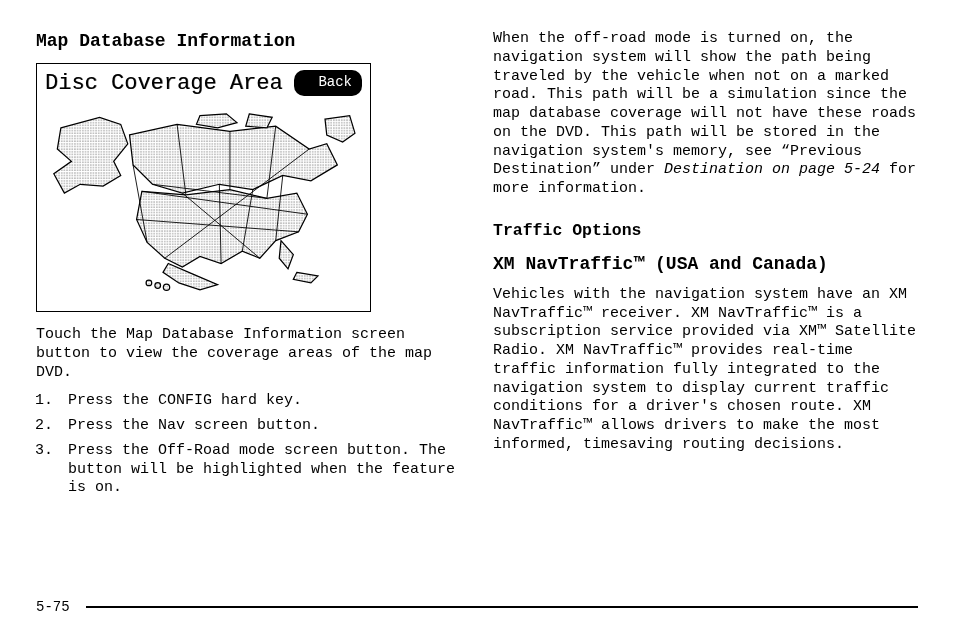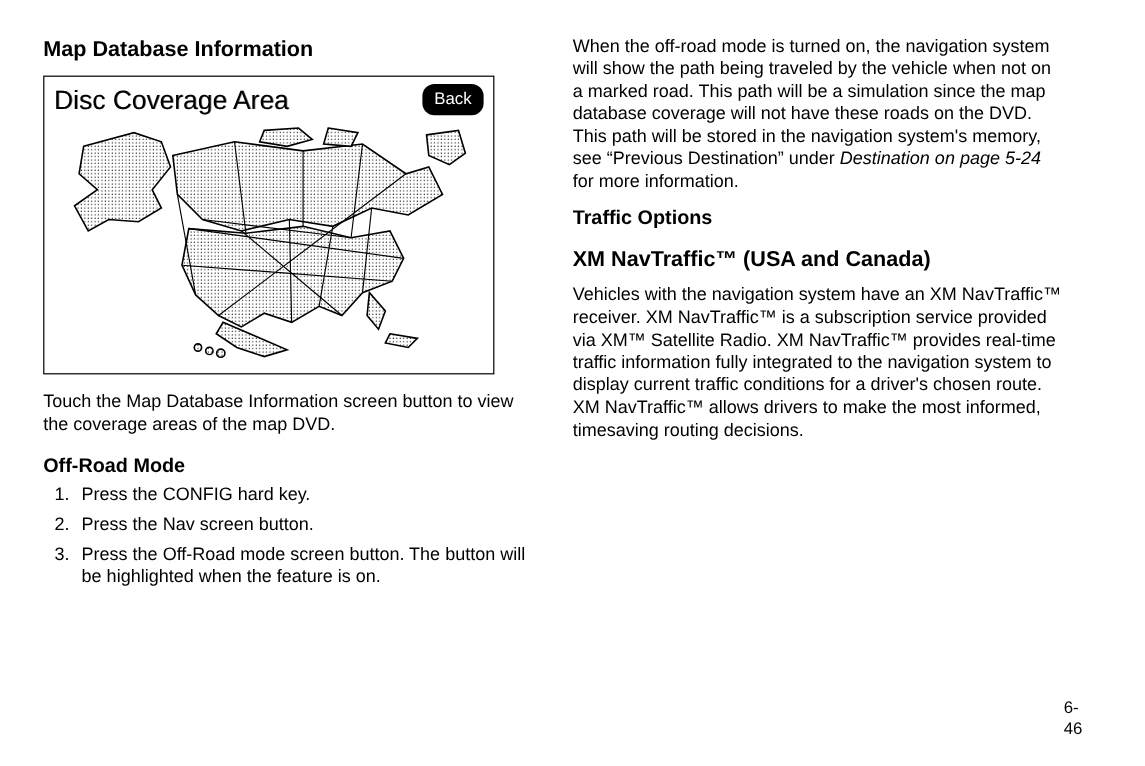--- a/index.html
+++ b/index.html
@@ -12,38 +12,39 @@
     color: #000;
     font-size: 15px;
     line-height: 1.25;
   }
   .page {
     box-sizing: border-box;
     width: 954px;
     height: 638px;
     padding: 30px 36px 22px 36px;
     display: flex;
-    flex-direction: row;
+    flex-direction: column;
+    font-family: Liberation Mono, monospace;
   }
   .cols {
     flex: 1 1 auto;
     display: flex;
     column-gap: 32px;
   }
   .col { flex: 1 1 0; min-width: 0; }
   h2.sec { font-size: 18px; font-weight: bold; margin: 0 0 10px 0; }
   h3.sub { font-size: 16.5px; font-weight: bold; margin: 14px 0 6px 0; }
   p { margin: 0 0 10px 0; }
   ol { margin: 0 0 10px 0; padding-left: 26px; }
   ol li { margin-bottom: 6px; padding-left: 6px; }
   .italic { font-style: italic; }
 
   
   .figure {
-    width: 376px;
+    width: 335px;
     border: 1.5px solid #000;
     box-sizing: border-box;
     margin-bottom: 14px;
     padding: 6px 8px 10px 8px;
   }
   .figrow {
     display: flex;
     align-items: flex-start;
     justify-content: space-between;
     margin-bottom: 4px;
@@ -51,21 +52,21 @@
   .figlabel {
     font-size: 22px;
     font-weight: 500;
     text-shadow: 0.6px 0 0 #888;
   }
   .back-btn {
     background: #000;
     color: #fff;
     border-radius: 10px;
     font-size: 14px;
-    padding: 4px 10px 5px 10px;
+    padding: 4px 10px 5px 24px;
     font-weight: 500;
   }
   .mapbox { display: flex; justify-content: center; }
   .mapbox svg { display: block; }
 
   .footer {
     display: flex;
     align-items: center;
     margin-top: auto;
     padding-top: 4px;
@@ -121,38 +122,37 @@
 
             <g stroke="#000" stroke-width="1" fill="none">
               <path d="M110 94 L298 120 M122 86 L252 102 M156 96 L244 170 M198 86 L200 176 M236 92 L224 162 M270 76 L262 150 M150 18 L160 98 M210 26 L210 92 M262 20 L252 102 M100 64 L116 152 M136 170 L300 46 M104 126 L288 140"></path>
             </g>
           </svg>
         </div>
       </div>
 
       <p>Touch the Map Database Information screen button to view the coverage areas of the map DVD.</p>
 
-      <h3 class="sub">Off-Road Mode</h3>
       <ol>
         <li>Press the CONFIG hard key.</li>
         <li>Press the Nav screen button.</li>
         <li>Press the Off-Road mode screen button. The button will be highlighted when the feature is on.</li>
       </ol>
     </div>
 
     <div class="col">
       <p>
         <span>When the off-road mode is turned on, the navigation system will show the path being traveled by the vehicle when not on a marked road. This path will be a simulation since the map database coverage will not have these roads on the DVD. This path will be stored in the navigation system's memory, see “Previous Destination” under </span><span class="italic">Destination on page 5‑24</span><span> for more information.</span>
       </p>
 
-      <h3 class="sub" style="margin-top:11px;">Traffic Options</h3>
+      <h3 class="sub" style="margin-top:22px;">Traffic Options</h3>
 
       <h2 class="sec" style="margin-top:12px;">XM NavTraffic™ (USA and Canada)</h2>
       <p>Vehicles with the navigation system have an XM NavTraffic™ receiver. XM NavTraffic™ is a subscription service provided via XM™ Satellite Radio. XM NavTraffic™ provides real-time traffic information fully integrated to the navigation system to display current traffic conditions for a driver's chosen route. XM NavTraffic™ allows drivers to make the most informed, timesaving routing decisions.</p>
     </div>
 
   </div>
 
   <div class="footer">
-    <div class="pg">6-46</div>
+    <div class="pg">5-75</div>
     <div class="rule"></div>
   </div>
 </div>
 
 </body></html>

